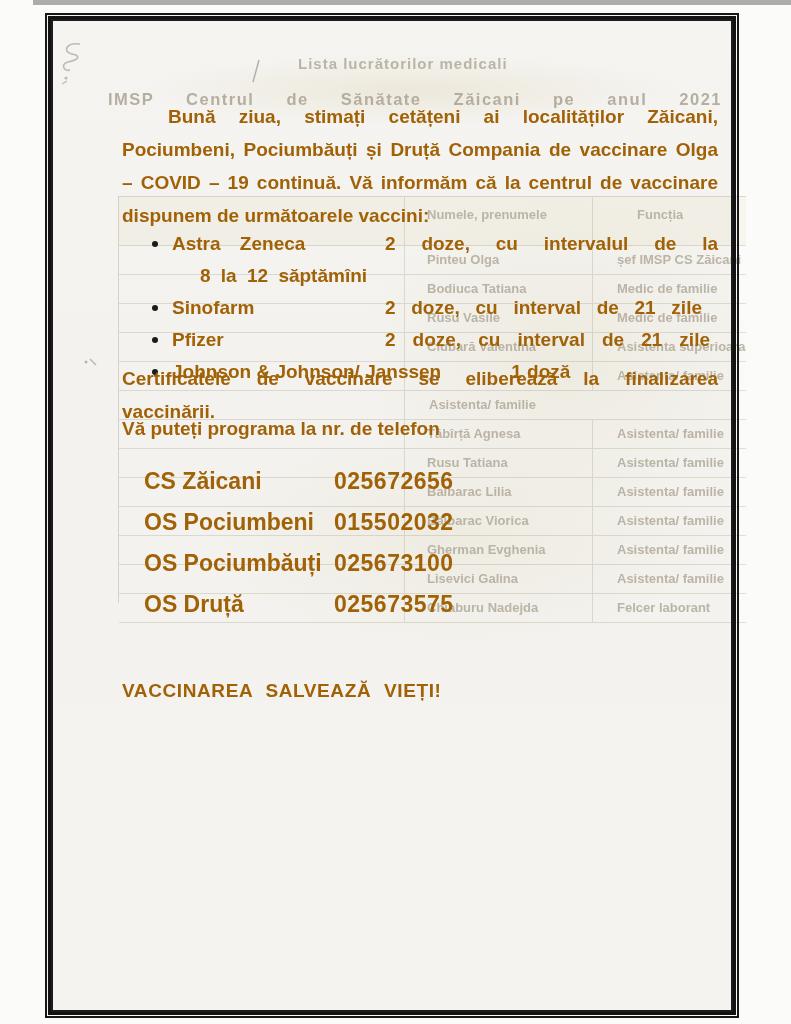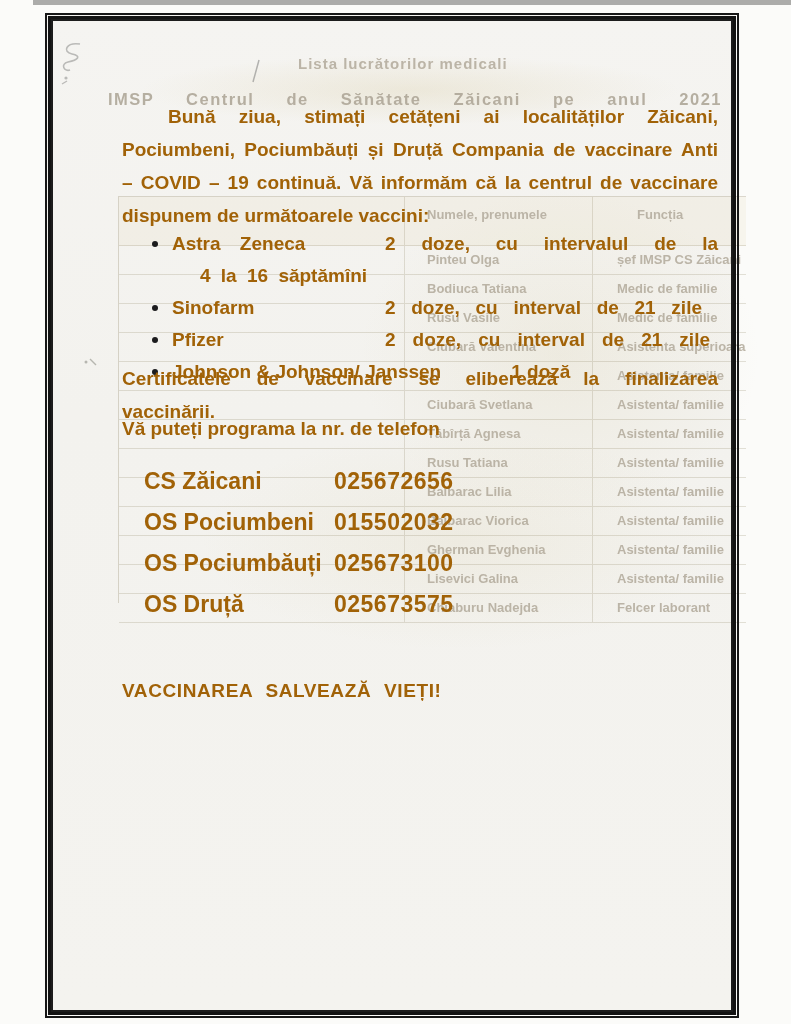--- a/index.html
+++ b/index.html
@@ -114,21 +114,20 @@
           <div class="bt-c2">Ciubară Valentina</div>
           <div class="bt-c3">Asistenta superioara</div>
         </div>
       <div class="bt-row">
           <div class="bt-c1"></div>
           <div class="bt-c2">…</div>
           <div class="bt-c3">Asistenta/ familie</div>
         </div>
       <div class="bt-row">
           <div class="bt-c1"></div>
-          <div class="bt-c2">Ciubară Svetlana</div>
           <div class="bt-c3">Asistenta/ familie</div>
         </div>
       <div class="bt-row">
           <div class="bt-c1"></div>
           <div class="bt-c2">Tăbîrță Agnesa</div>
           <div class="bt-c3">Asistenta/ familie</div>
         </div>
       <div class="bt-row">
           <div class="bt-c1"></div>
           <div class="bt-c2">Rusu Tatiana</div>
@@ -175,33 +174,33 @@
   <svg class="pencil" style="left:250px;top:58px" width="12" height="26" viewBox="0 0 12 26">
     <path d="M9,2 L3,24" fill="none" stroke="#8f8f8d" stroke-width="1.5"></path>
   </svg>
   <svg class="pencil" style="left:82px;top:356px" width="18" height="14" viewBox="0 0 18 14">
     <circle cx="4" cy="6" r="1.5" fill="#97978f"></circle>
     <path d="M8,3 L14,9" stroke="#97978f" stroke-width="1.4"></path>
   </svg>
 
   <div class="content intro">
     <div class="jline indent">Bună ziua, stimați cetățeni ai localităților Zăicani,</div>
-    <div class="jline">Pociumbeni, Pociumbăuți și Druță Compania de vaccinare Anti</div>
+    <div class="jline">Pociumbeni, Pociumbăuți și Druță Compania de vaccinare Olga</div>
     <div class="jline">– COVID – 19 continuă. Vă informăm că la centrul de vaccinare</div>
     <div>dispunem de următoarele vaccini:</div>
   </div>
 
   <div class="content bullets">
     <div class="vrow">
       <span class="bullet-dot"></span>
       <span class="v-name sp">Astra Zeneca</span>
       <span class="v-dose">2 doze, cu intervalul de la</span>
     </div>
     <div class="vrow">
-      <span class="vcont">4 la 16 săptămîni</span>
+      <span class="vcont">8 la 12 săptămîni</span>
     </div>
     <div class="vrow">
       <span class="bullet-dot"></span>
       <span class="v-name">Sinofarm</span>
       <span class="v-dose pad1">2 doze, cu interval de 21 zile</span>
     </div>
     <div class="vrow">
       <span class="bullet-dot"></span>
       <span class="v-name">Pfizer</span>
       <span class="v-dose pad2">2 doze, cu interval de 21 zile</span>

